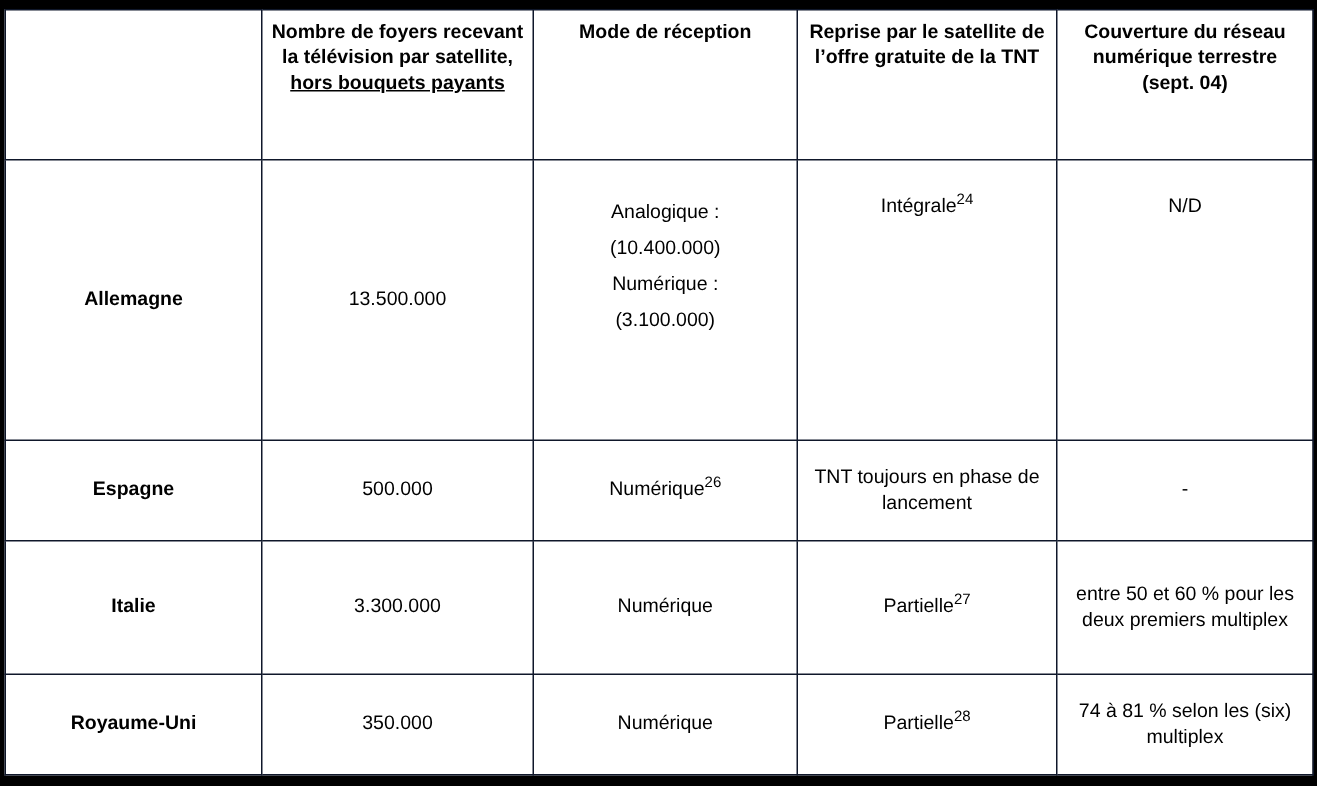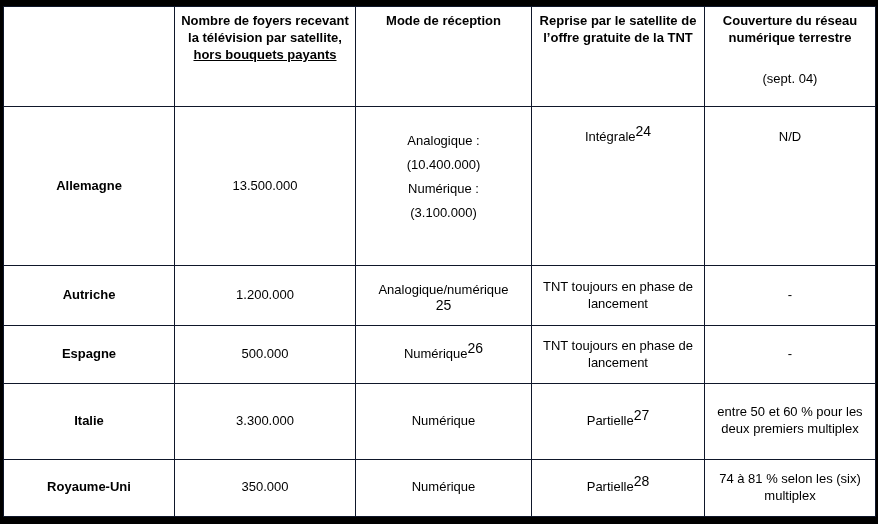--- a/index.html
+++ b/index.html
@@ -43,26 +43,26 @@
     padding-top: 6px;
   }
   .country {
     font-weight: bold;
     font-size: 13px;
   }
   .u {
     text-decoration: underline;
   }
   .coverage-date {
-    margin-top: 24px;
-    font-weight: normal;
+    margin-top: 0;
+    font-weight: bold;
     text-align: center;
   }
   sup {
-    font-size: 14px;
+    font-size: 10px;
     line-height: 0;
     vertical-align: super;
   }
   .sup-newline {
     display: block;
     line-height: 10px;
     margin-top: 1px;
   }
   .va-top {
     vertical-align: top;
@@ -111,27 +111,20 @@
         <td class="va-top">
           <div class="mode-line">Analogique :</div>
           <div class="mode-line">(10.400.000)</div>
           <div class="mode-line">Numérique :</div>
           <div class="mode-line">(3.100.000)</div>
         </td>
         <td class="va-top"><span>Intégrale</span><sup>24</sup></td>
         <td class="va-top">N/D</td>
       </tr>
 
-      <tr class="r1">
-        <th class="country">Autriche</th>
-        <td>1.200.000</td>
-        <td><span>Analogique/numérique</span><sup class="sup-newline">25</sup></td>
-        <td>TNT toujours en phase de lancement</td>
-        <td>-</td>
-      </tr>
 
       <tr class="r2">
         <th class="country">Espagne</th>
         <td>500.000</td>
         <td><span>Numérique</span><sup>26</sup></td>
         <td>TNT toujours en phase de lancement</td>
         <td>-</td>
       </tr>
 
       <tr class="r3">

